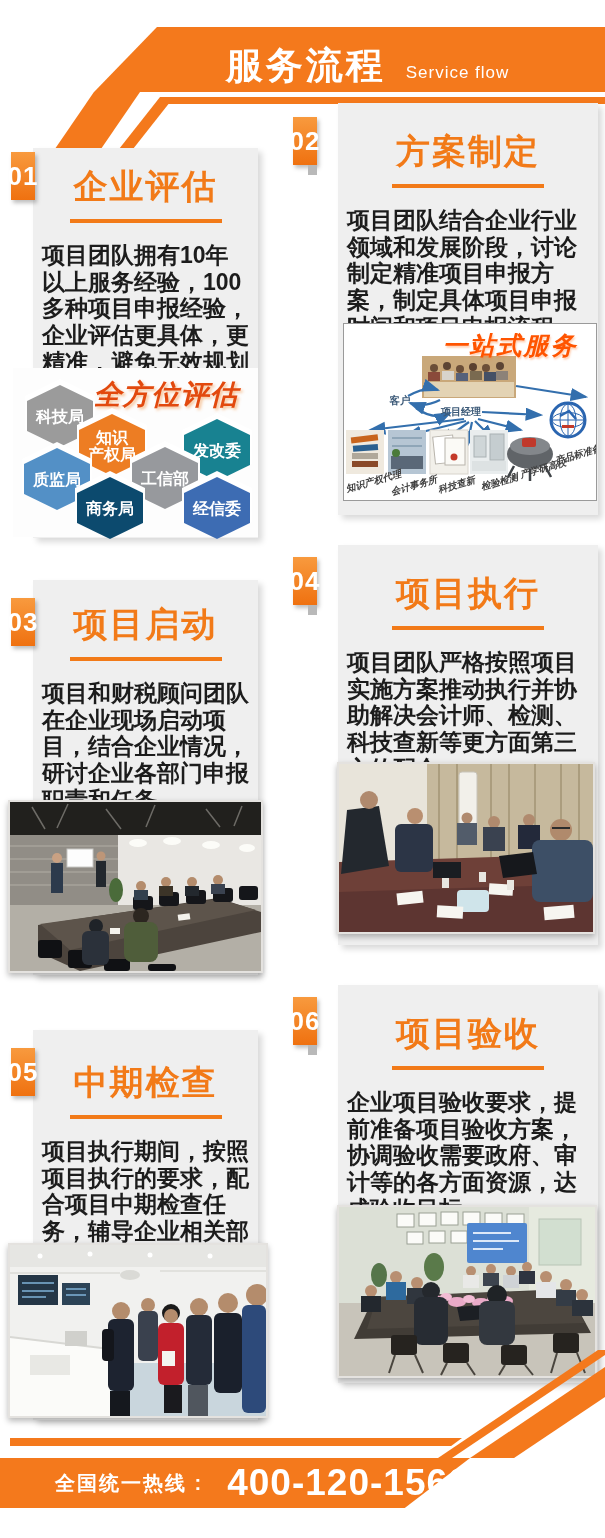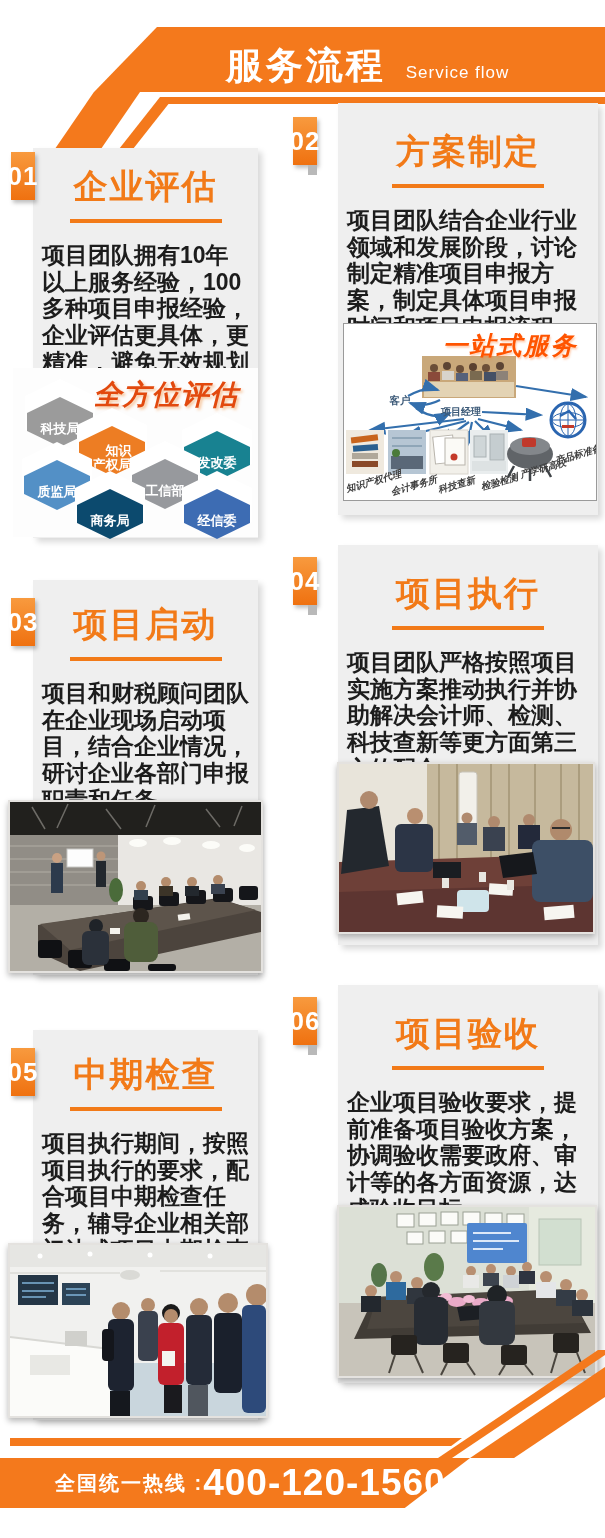--- a/index.html
+++ b/index.html
@@ -23,21 +23,21 @@
   .ftr-tail-wide{left:468px;top:1367px;width:137px;height:91px;
     clip-path:polygon(100% 0,100% 33%,33.6% 100%,1.5% 100%);}
   .ftr-tail-thin{left:438px;top:1350px;width:167px;height:108px;
     clip-path:polygon(95.8% 0,100% 0,100% 4.6%,8.4% 100%,0 100%);}
 
   .hdr-text{position:absolute;left:130px;top:27px;width:475px;height:65px;
     display:flex;align-items:baseline;justify-content:center;gap:20px;color:#fff;padding-top:14px;box-sizing:border-box;}
   .hdr-text .zh{font-size:37px;font-weight:800;letter-spacing:3px;}
   .hdr-text .en{font-size:17px;font-weight:400;letter-spacing:1px;}
 
-  .ftr-text{position:absolute;left:55px;top:1458px;height:50px;display:flex;align-items:center;gap:0;color:#fff;}
+  .ftr-text{position:absolute;left:55px;top:1458px;height:50px;display:flex;align-items:center;gap:24px;color:#fff;}
   .ftr-text .lbl{font-size:20px;font-weight:700;letter-spacing:2px;}
   .ftr-text .num{font-size:37px;font-weight:800;letter-spacing:1px;}
 
   
   .card{position:absolute;background:#efefef;box-shadow:4px 4px 6px rgba(0,0,0,.15);}
   .card h2{margin:0;text-align:center;}
   .card h2 span{display:inline-block;font-size:34px;font-weight:800;color:#f27a18;
     letter-spacing:2px;border-bottom:4px solid #f27a18;padding:0 4px 9px;}
   .card .mt-l{margin-top:16px;}
   .card .mt-r{margin-top:26px;}
@@ -53,24 +53,24 @@
   .photo{border:2px solid #e4e2df;box-shadow:0 3px 6px rgba(0,0,0,.28);box-sizing:border-box;}
   .photo svg{display:block;width:100%;height:100%;}
 
   
   .hexwrap{position:absolute;left:13px;top:368px;width:245px;height:169px;background:#fdfdfd;}
   .eval-title{position:absolute;left:68px;top:8px;width:170px;text-align:center;
     font-size:28px;font-weight:700;font-style:italic;color:#e2490e;letter-spacing:1px;
     text-shadow:2px 2px 3px rgba(240,130,40,.45);}
   .hexw{position:absolute;background:#fff;
     clip-path:polygon(50% 0,100% 25%,100% 75%,50% 100%,0 75%,0 25%);width:70px;height:68px;}
-  .hex{position:absolute;left:2px;top:18px;width:66px;height:64px;
+  .hex{position:absolute;left:2px;top:6px;width:66px;height:64px;
     clip-path:polygon(50% 0,100% 25%,100% 75%,50% 100%,0 75%,0 25%);
-    display:flex;align-items:center;justify-content:center;text-align:right;
-    color:#fff;font-size:13px;font-weight:800;line-height:1.08;white-space:pre-line;}
+    display:flex;align-items:center;justify-content:center;text-align:center;
+    color:#fff;font-size:16px;font-weight:800;line-height:1.08;white-space:pre-line;}
 
   
   .onestop{position:absolute;left:343px;top:323px;width:254px;height:178px;background:#fff;
     border:1px solid #9a9a9a;box-sizing:border-box;}
   .onestop-title{position:absolute;left:0;top:5px;width:100%;text-align:center;
     font-size:25px;font-weight:800;font-style:italic;color:#ff5400;letter-spacing:2px;
     text-shadow:1px 2px 2px rgba(255,120,40,.35);padding-left:40px;}
   .onestop svg{position:absolute;left:0;top:0;display:block;width:252px;height:176px;}
 </style>
 </head>
@@ -310,21 +310,21 @@
         <rect x="205" y="142" width="30" height="13" transform="rotate(-5 220 148)"></rect>
         <rect x="98" y="142" width="26" height="12" transform="rotate(3 111 148)"></rect>
       </g>
       <rect x="103" y="114" width="7" height="10" fill="#e8e6e0"></rect>
         <rect x="140" y="108" width="7" height="10" fill="#e8e6e0"></rect>
         <rect x="168" y="116" width="7" height="10" fill="#e8e6e0"></rect>
     </svg>
   </div>
 
   <section class="card" style="left:33px;top:1030px;width:225px;height:390px">
-    <h2 class="mt-l" style="margin-top:22px"><span>中期检查</span></h2>
+    <h2 class="mt-l" style="margin-top:30px"><span>中期检查</span></h2>
     <p>项目执行期间，按照项目执行的要求，配合项目中期检查任务，辅导企业相关部门达成项目中期检查指标。</p>
   </section>
   <div class="numbox" style="left:11px;top:1048px">
     <span>05</span>
   </div>
 
   <div class="imgbox photo" style="left:8px;top:1243px;width:260px;height:175px">
     <svg viewBox="0 0 256 171">
       <rect width="256" height="171" fill="#f1f1ef"></rect>
       <rect width="256" height="22" fill="#e6e6e3"></rect>

